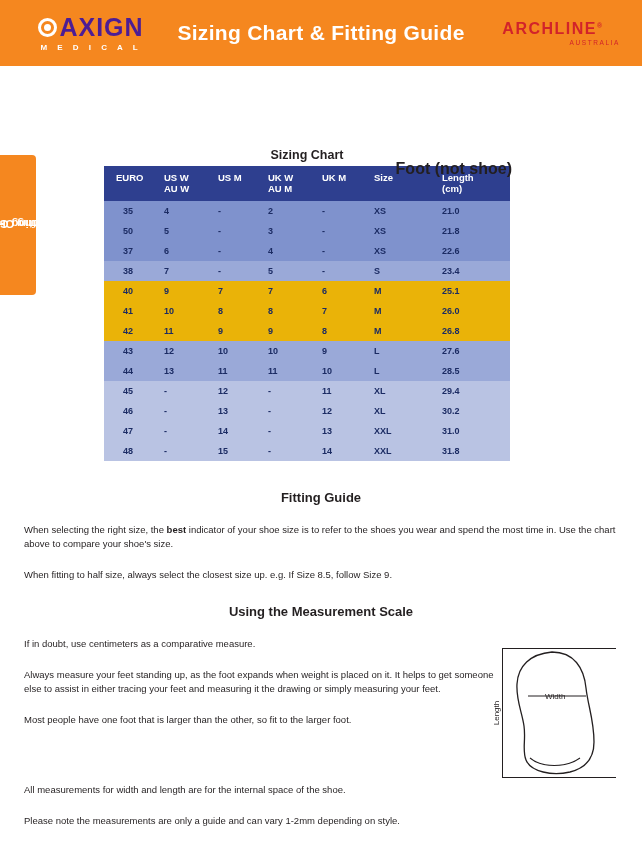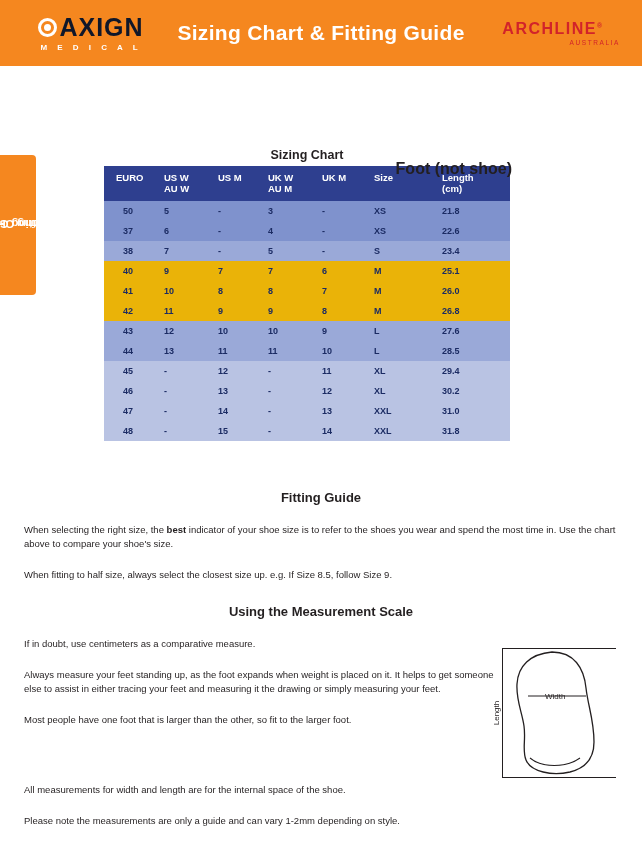--- a/index.html
+++ b/index.html
@@ -25,21 +25,21 @@
     width: 160px;
     padding-left: 22px;
     display: flex;
     flex-direction: column;
     align-items: center;
     justify-content: center;
   }
   .logo-axign {
     display: flex;
     align-items: center;
-    color: #0f172a;
+    color: #4c1d95;
     font-size: 25px;
     font-weight: bold;
     letter-spacing: 1px;
     line-height: 1;
   }
   .logo-axign .a-mark {
     display: inline-block;
     width: 19px; height: 19px;
     border: 3px solid #ffffff;
     border-radius: 50%;
@@ -280,20 +280,29 @@
         <th>US W<br>AU W</th>
         <th>US M</th>
         <th>UK W<br>AU M</th>
         <th>UK M</th>
         <th>Size</th>
         <th>Length<br>(cm)</th>
       </tr>
     </thead>
     <tbody id="sizing-body">
         <tr class="rowA">
+          <td>35</td>
+          <td>4</td>
+          <td>-</td>
+          <td>2</td>
+          <td>-</td>
+          <td>XS</td>
+          <td>21.0</td>
+        </tr>
+        <tr class="rowA">
           <td>50</td>
           <td>5</td>
           <td>-</td>
           <td>3</td>
           <td>-</td>
           <td>XS</td>
           <td>21.8</td>
         </tr>
         <tr class="rowA">
           <td>37</td>

